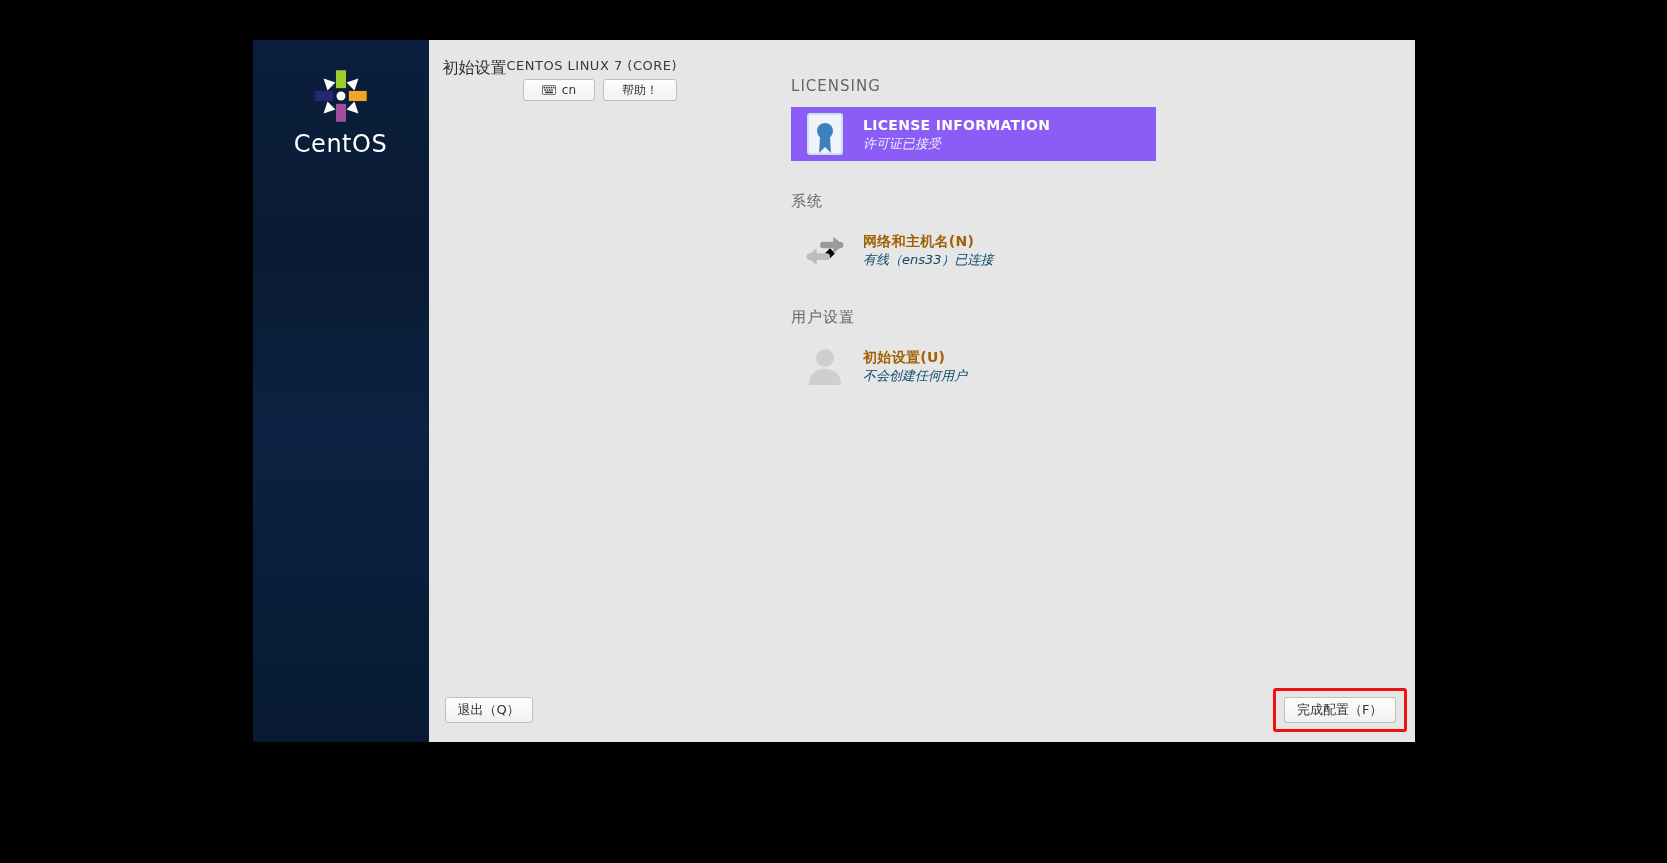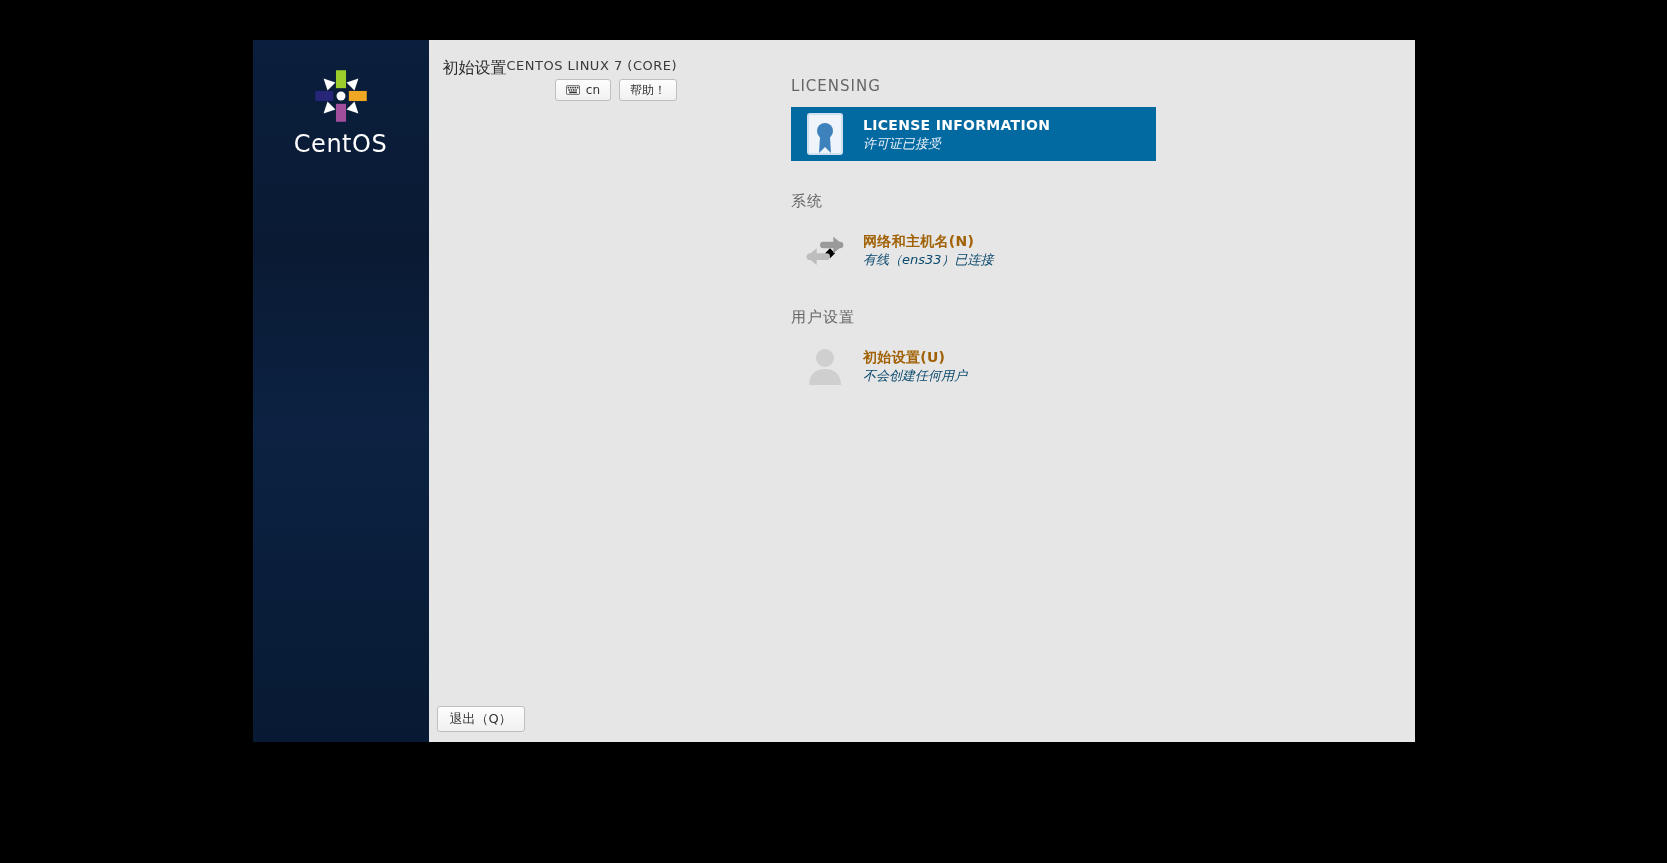--- a/index.html
+++ b/index.html
@@ -36,55 +36,55 @@
     display: flex; align-items: flex-start; padding: 18px 14px 0 14px;
   }
   .title { font-size: 16px; color: #2c2c2c; }
   .header-right { margin-left: auto; text-align: right; }
   .os-label { font-size: 13px; color: #3a3a3a; letter-spacing: 0.5px; }
   .controls { margin-top: 6px; display: flex; gap: 8px; justify-content: flex-end; }
 
   .btn {
     background: linear-gradient(#fdfdfd, #f1f1f1);
     border: 1px solid #bfbfbf; border-radius: 3px;
-    padding: 2px 10px; font-size: 12px; color: #333;
+    padding: 2px 18px; font-size: 12px; color: #333;
     display: inline-flex; align-items: center; gap: 6px; cursor: pointer;
     height: 22px;
   }
   .kbd-icon { width: 14px; height: 10px; display: inline-block; }
 
   
   .content { padding: 24px 20px 0 100px; flex: 1; }
   .section-title {
     font-size: 15px; color: #666; letter-spacing: 1px; margin-bottom: 12px;
     font-weight: 400;
     margin-top: 13px;
   }
 
   .spoke {
     width: 365px; height: 54px; display: flex; align-items: center;
     padding: 4px 10px 4px 14px; gap: 18px; cursor: pointer;
   }
-  .spoke.selected { background: #0369a1; color: #fff; }
+  .spoke.selected { background: #8b5cf6; color: #fff; }
   .spoke .icon { width: 40px; height: 42px; flex-shrink: 0; }
   .spoke .labels { display: flex; flex-direction: column; line-height: 1.35; }
   .spoke .labels .primary { font-size: 14px; font-weight: 600; letter-spacing: 0.3px; }
   .spoke .labels .secondary { font-size: 13px; font-style: italic; }
   .spoke.selected .secondary { color: #eaf2fa; }
   .spoke.normal .primary { color: #a16207; }
   .spoke.normal .secondary { color: #0c4a6e; }
 
   .section-gap { height: 18px; }
 
   .hint .primary { color: #2b2b2b; }
   .hint .secondary { color: #9a9a9a; font-style: italic; }
 
   
   .footer {
-    position: absolute; bottom: 10px; left: 8px; right: 8px;
+    position: absolute; bottom: 10px; left: 16px; right: 8px;
     display: flex; justify-content: space-between; align-items: center;
   }
   .footer .btn { height: 26px; padding: 4px 12px; font-size: 13px; }
   .finish-wrap {
     border: 3px solid #e11; border-radius: 3px; padding: 6px 8px;
   }
 </style>
 </head>
 <body>
 
@@ -194,15 +194,18 @@
         </svg>
         <div class="labels">
           <span class="primary">初始设置(U)</span>
           <span class="secondary">不会创建任何用户</span>
         </div>
       </div>
     </div>
 
     <div class="footer">
       <div class="btn">退出（Q）</div>
+      <div class="finish-wrap">
+        <div class="btn">完成配置（F）</div>
+      </div>
     </div>
   </div>
 </div>
 
 </body></html>

